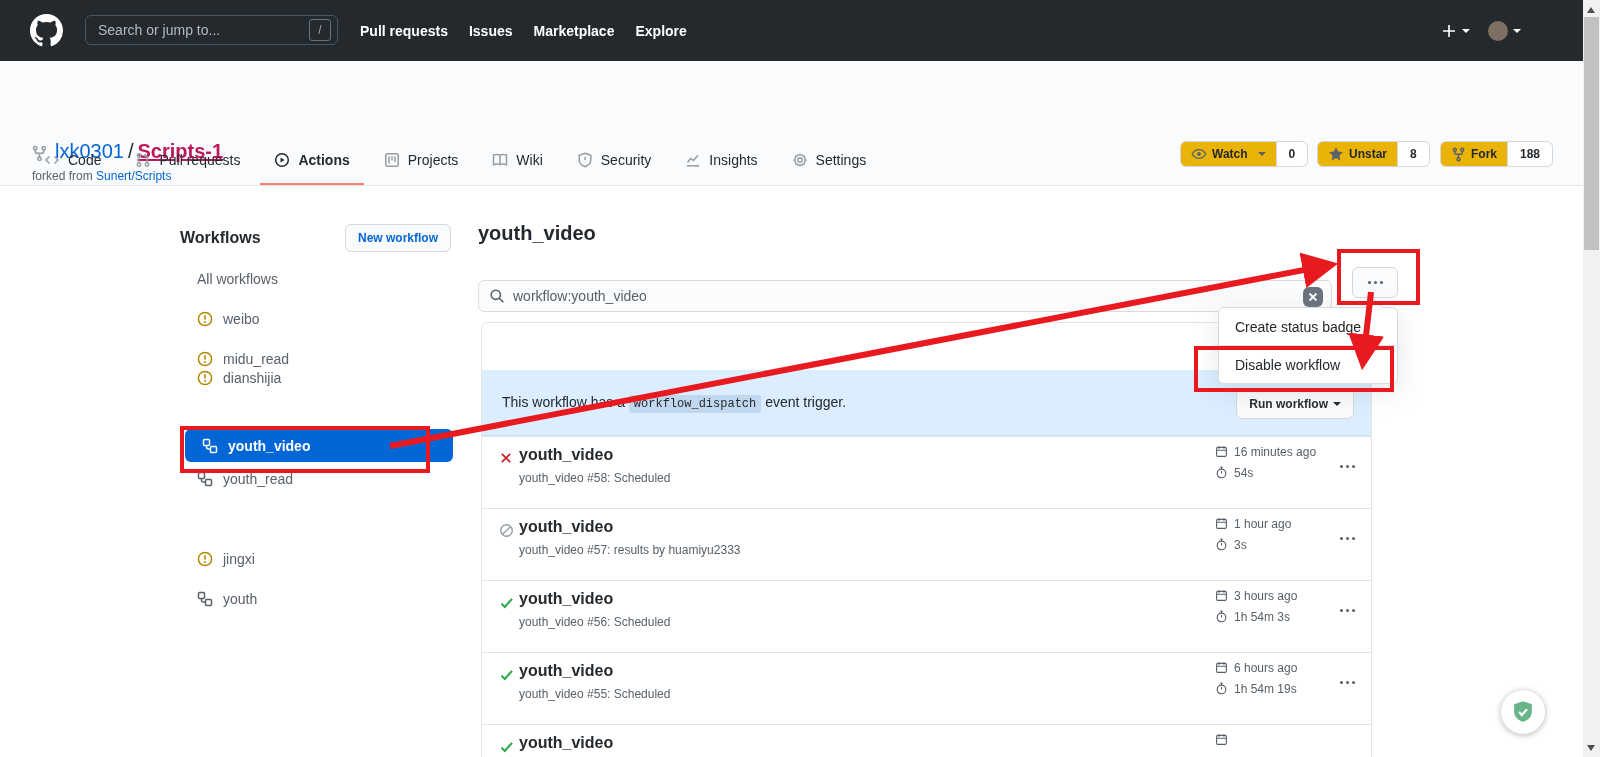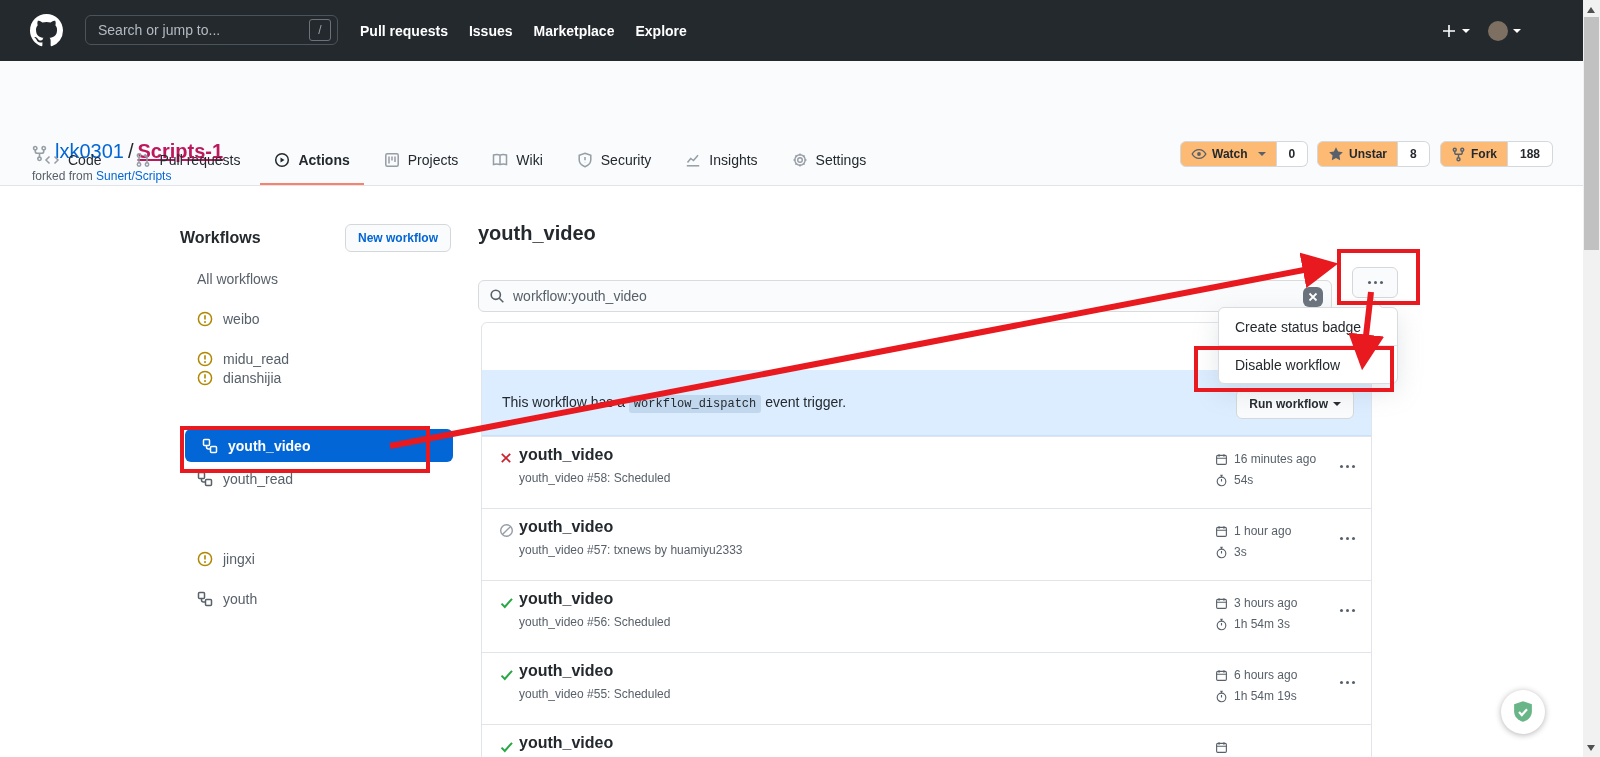--- a/index.html
+++ b/index.html
@@ -22,21 +22,21 @@
 
   
   .repo-head{position:absolute;left:0;top:61px;width:1583px;height:125px;background:#fafbfc;border-bottom:1px solid #e1e4e8;box-sizing:border-box;}
   .repo-title{position:absolute;left:55px;top:79px;font-size:20px;}
   .repo-title .owner{color:#0366d6;}
   .repo-title .sep{color:#24292e;margin:0 4px;}
   .repo-title .name{color:#be185d;font-weight:700;text-decoration:underline;}
   .forked{position:absolute;left:32px;top:108px;font-size:12px;color:#586069;}
   .forked a{color:#0366d6;}
   .social{position:absolute;top:80px;display:flex;font-size:12px;font-weight:700;height:26px;}
-  .soc-btn{display:flex;align-items:center;gap:5px;padding:0 10px;background:#fdba74;border:1px solid #d5d8da;border-radius:6px 0 0 6px;color:#24292e;}
+  .soc-btn{display:flex;align-items:center;gap:5px;padding:0 10px;background:#eab308;border:1px solid #d5d8da;border-radius:6px 0 0 6px;color:#24292e;}
   .soc-count{display:flex;align-items:center;padding:0 12px;background:#fff;border:1px solid #d5d8da;border-left:none;border-radius:0 6px 6px 0;}
   .tabbar{position:absolute;left:30px;bottom:0;height:48px;display:flex;}
   .tab{display:flex;align-items:center;gap:8px;padding:0 14px;margin-right:6px;font-size:14px;color:#24292e;border-bottom:2px solid transparent;box-sizing:border-box;}
   .tab.sel{font-weight:700;border-bottom-color:#f9826c;}
   .tab svg{flex:none;}
 
   
   .sb-head{position:absolute;left:180px;top:229px;font-size:16px;font-weight:700;}
   .new-wf{position:absolute;left:345px;top:224px;height:28px;padding:0 12px;background:#fafbfc;border:1px solid #d5d8da;border-radius:6px;color:#0366d6;font-size:12px;font-weight:600;font-family:inherit;}
   .sb-item{position:absolute;left:180px;width:275px;height:40px;display:flex;align-items:center;gap:10px;padding-left:17px;box-sizing:border-box;font-size:14px;color:#586069;}
@@ -56,21 +56,21 @@
   .notice{position:absolute;left:0;top:47px;width:100%;height:66px;background:#dbedff;border-bottom:1px solid #c8e1ff;box-sizing:border-box;font-size:14px;}
   .notice .txt{position:absolute;left:20px;top:24px;}
   .notice code{font-family:"Liberation Mono","DejaVu Sans Mono",monospace;font-size:12px;background:rgba(9,60,119,0.12);padding:2px 5px;border-radius:3px;}
   .run-btn{position:absolute;right:17px;top:19px;height:28px;padding:0 12px;background:#fafbfc;border:1px solid #d5d8da;border-radius:6px;font-size:12px;font-weight:600;color:#24292e;display:flex;align-items:center;font-family:inherit;}
   .run-row{position:absolute;left:0;width:100%;height:72px;border-top:1px solid #e1e4e8;box-sizing:border-box;background:#fff;}
   .run-row:first-of-type{border-top:none;}
   .run-ico{position:absolute;left:17px;top:14px;}
   .run-title{position:absolute;left:37px;top:9px;font-size:16px;font-weight:700;color:#24292e;}
   .run-sub{position:absolute;left:37px;top:34px;font-size:12px;color:#586069;}
   .run-meta{position:absolute;left:733px;top:8px;font-size:12px;color:#586069;}
-  .meta-line{display:flex;align-items:flex-end;gap:6px;height:21px;}
+  .meta-line{display:flex;align-items:flex-start;gap:6px;height:21px;}
   .run-kebab{position:absolute;right:22px;top:28px;display:flex;}
 
   
   .dropdown{position:absolute;left:1218px;top:307px;width:180px;background:#fff;border:1px solid #d8dce0;border-radius:6px;box-shadow:0 8px 24px rgba(149,157,165,0.25);z-index:60;box-sizing:border-box;}
   .dd-item{height:37px;display:flex;align-items:center;padding-left:16px;font-size:14px;color:#24292e;}
   .dd-div{height:1px;background:#e1e4e8;}
   .dd-caret{position:absolute;left:1367px;top:301px;width:12px;height:12px;background:#fff;border-left:1px solid #d8dce0;border-top:1px solid #d8dce0;transform:rotate(45deg);z-index:61;}
 
   
   .ann{position:absolute;border:4px solid #e8191f;z-index:129;box-sizing:border-box;}
@@ -350,21 +350,21 @@
           <span class="dots"></span>
         </span>
     </div>
 
     <div class="run-row" style="top:185px;">
       <span class="run-ico"><svg width="15" height="15" viewBox="0 0 16 16" fill="none" stroke="#959da5" stroke-width="1.5">
             <circle cx="8" cy="8" r="6.2"></circle>
             <path d="M3.9 12.1L12.1 3.9"></path>
           </svg></span>
       <a class="run-title">youth_video</a>
-      <div class="run-sub">youth_video #57: txnews by huamiyu2333</div>
+      <div class="run-sub">youth_video #57: results by huamiyu2333</div>
       <div class="run-meta">
         <div class="meta-line">
             <svg width="13" height="13" viewBox="0 0 16 16" fill="none" stroke="#586069" stroke-width="1.4">
               <rect x="2" y="3" width="12" height="11" rx="1.5"></rect>
               <path d="M2 6.5h12M5 1.5v3M11 1.5v3"></path>
             </svg>
             <span>1 hour ago</span>
           </div>
         <div class="meta-line">
             <svg width="13" height="13" viewBox="0 0 16 16" fill="none" stroke="#586069" stroke-width="1.4">

